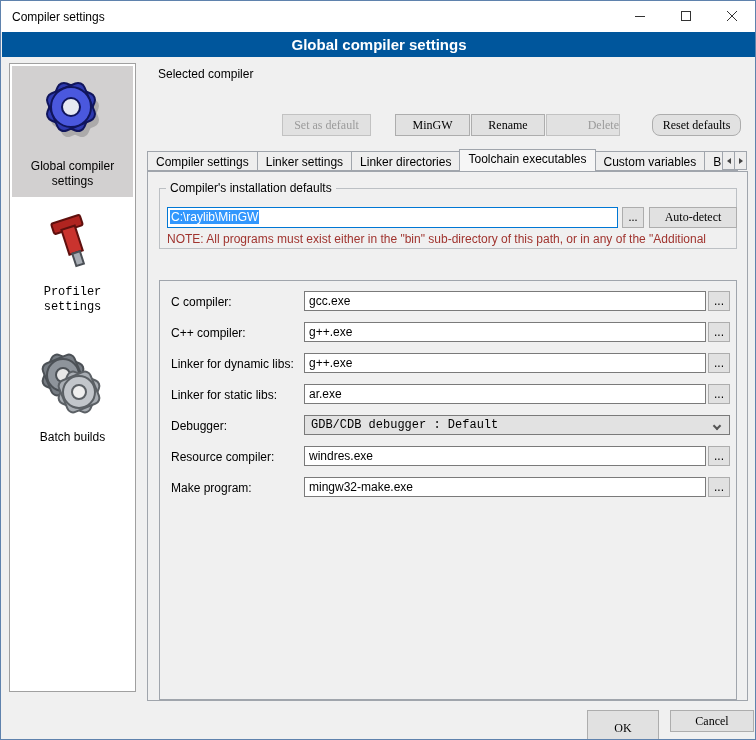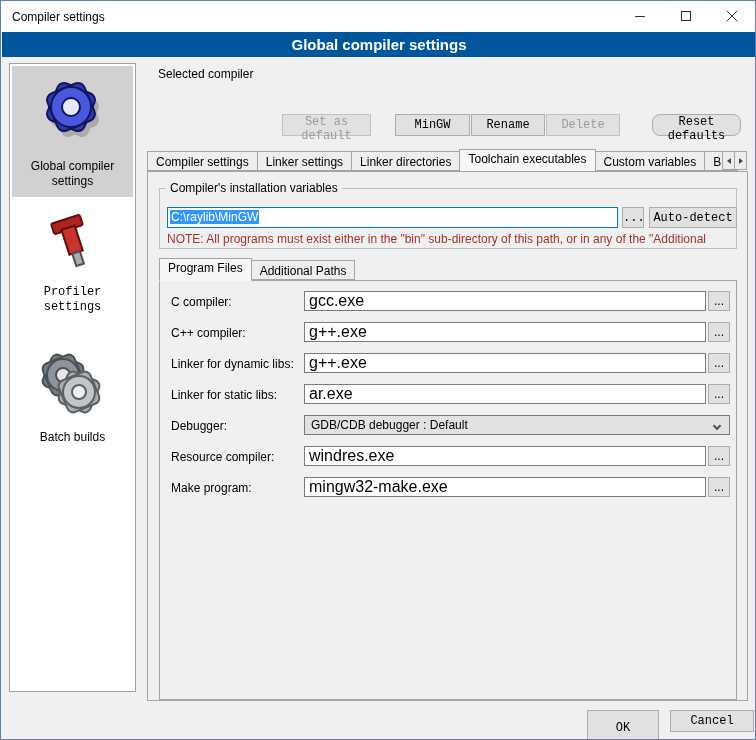--- a/index.html
+++ b/index.html
@@ -19,27 +19,27 @@
     color:#fff; font-weight:bold; font-size:15px; text-align:center; line-height:25px; }
   
   .sidebar { position:absolute; left:8px; top:62px; width:127px; height:629px;
     background:#fff; border:1px solid #a0a0a0; overflow:hidden; }
   .side-item { width:121px; margin:2px auto 0; display:flex; flex-direction:column; align-items:center; text-align:center; cursor:default; }
   .side-item.selected { background:#d2d0d0; padding:6px 0 8px; }
   .side-item .side-label { margin-top:6px; line-height:15px; }
   .side-item-2 { margin-top:14px;font-family:Liberation Mono, monospace; }
   .side-item-3 { margin-top:34px; }
   
-  .btn { position:absolute; background:#e1e1e1; border:1px solid #adadad; font-family:Liberation Mono, monospace;
+  .btn { position:absolute; background:#e1e1e1; border:1px solid #adadad; font-family:Liberation Serif, serif;
     font-size:12px; text-align:center; padding:0; cursor:default; }
   .btn.disabled { color:#9b9b9b; border-color:#c2c2c2; }
   .mini-btn { position:absolute; width:22px; height:20px; background:#e1e1e1; border:1px solid #adadad;
     font-size:12px; line-height:16px; text-align:center; padding:0; cursor:default; }
   .f-in { position:absolute; left:303px; width:402px; height:20px; border:1px solid #7a7a7a; background:#fff;
-    font-family:"Liberation Sans",sans-serif; font-size:16px; padding:0 4px; }
+    font-family:"Liberation Sans",sans-serif; font-size:12px; padding:0 4px; }
   .row-label { position:absolute; left:170px; }
   .chev { position:absolute; right:9px; top:7px; width:6px; height:6px;
     border-right:2px solid #555; border-bottom:2px solid #555; transform:rotate(45deg); }
   .combo { position:absolute; background:#fff; border:1px solid #7a7a7a; }
   .combo .combo-text { position:absolute; left:6px; top:3px; white-space:nowrap; }
   
   .lbl-selected-compiler { position:absolute; left:157px; top:66px; }
   .compiler-combo { left:157px; top:84px; width:583px; height:22px; }
   
   .tabstrip { position:absolute; left:146px; top:147px; width:601px; height:23px;
@@ -62,21 +62,21 @@
   .dir-input .sel { background:#3297fd; color:#fff; padding:0 1px; }
   .browse-dir { left:621px; top:206px; width:22px; height:21px; z-index:3; }
   .autodetect { left:648px; top:206px; width:88px; height:21px; z-index:3; }
   .note { position:absolute; left:166px; top:231px; width:570px; color:#a0342f;
     white-space:nowrap; overflow:hidden; z-index:3; }
   
   .subtabstrip { position:absolute; left:158px; top:257px; height:22px; display:flex; align-items:flex-end; z-index:3; }
   .subpanel { position:absolute; left:158px; top:279px; width:578px; height:420px; border:1px solid #a0a5ac; z-index:2; }
   
   .debugger-combo { left:303px; top:414px; width:426px; height:20px; background:#e2e2e2; z-index:3; }
-  .debugger-combo .combo-text { top:2px; }
+  .debugger-combo .combo-text { top:2px;font-family:Liberation Mono, monospace; }
   .z3 { z-index:3; }
   
   .btn-ok { left:586px; top:709px; width:72px; height:36px; }
   .btn-cancel { left:669px; top:709px; width:84px; height:22px; }
 </style>
 </head>
 <body>
 
 <div class="dialog">
 
@@ -153,21 +153,21 @@
       </span>
       <span class="side-label">Batch builds</span>
     </div>
   </div>
 
   <span class="lbl-selected-compiler">Selected compiler</span>
 
   <button class="btn disabled" style="left:281px; top:113px; width:89px; height:22px;">Set as default</button>
   <button class="btn" style="left:394px; top:113px; width:75px; height:22px;">MinGW</button>
   <button class="btn" style="left:470px; top:113px; width:74px; height:22px;">Rename</button>
-  <button class="btn disabled" style="left:545px; top:113px; width:74px; height:22px;">Delete</button>
+  <button class="btn disabled" style="left:545px; top:113px; width:74px; height:22px;text-align:right;">Delete</button>
   <button class="btn" style="left:651px; top:113px; width:89px; height:22px;border-radius:8px;">Reset defaults</button>
 
   <div class="tabstrip">
     <div class="tab">Compiler settings</div>
     <div class="tab">Linker settings</div>
     <div class="tab">Linker directories</div>
     <div class="tab active">Toolchain executables</div>
     <div class="tab">Custom variables</div>
     <div class="tab truncated">Buil</div>
     <div class="tab-scroll">
@@ -179,33 +179,29 @@
       <div class="scroll-btn">
         <svg width="8" height="8">
             <path d="M2 1 L6 4 L2 7 Z" fill="#444"></path>
           </svg>
       </div>
     </div>
   </div>
   <div class="tabpanel"></div>
 
   <div class="groupbox"></div>
-  <span class="group-label">Compiler's installation variables</span>
+  <span class="group-label">Compiler's installation defaults</span>
 
   <div class="dir-input">
     <span class="sel">C:\raylib\MinGW</span>
   </div>
   <button class="btn browse-dir">...</button>
   <button class="btn autodetect">Auto-detect</button>
   <div class="note">NOTE: All programs must exist either in the "bin" sub-directory of this path, or in any of the "Additional</div>
 
-  <div class="subtabstrip">
-    <div class="tab active">Program Files</div>
-    <div class="tab">Additional Paths</div>
-  </div>
   <div class="subpanel"></div>
 
   <span class="row-label z3" style="top:294px">C compiler:</span>
   <input class="f-in z3" style="top: 290px;" value="gcc.exe">
   <button class="mini-btn z3" style="left:707px; top:290px">...</button>
 
   <span class="row-label z3" style="top:325px">C++ compiler:</span>
   <input class="f-in z3" style="top: 321px;" value="g++.exe">
   <button class="mini-btn z3" style="left:707px; top:321px">...</button>
 

